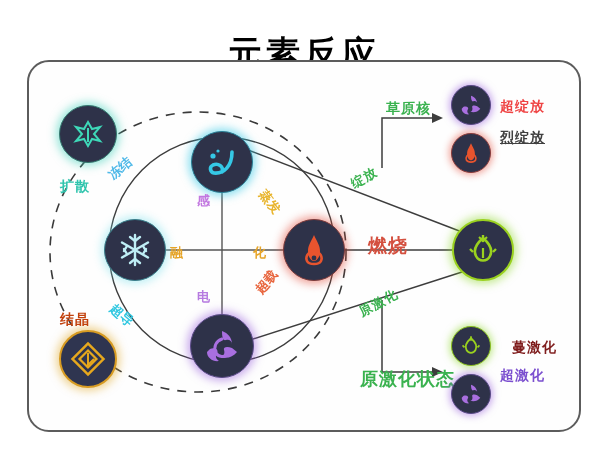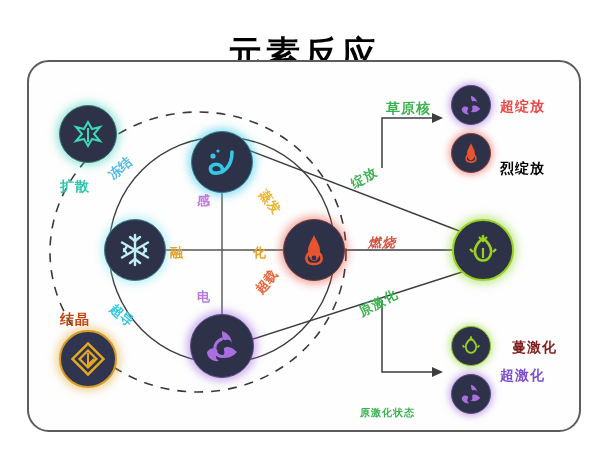--- a/index.html
+++ b/index.html
@@ -71,28 +71,28 @@
   .lbl-anemo{left:60px;top:180px;font-size:14px;color:#2fc4ad;letter-spacing:1px;font-family:Liberation Serif, serif;}
   .lbl-geo{left:60px;top:312px;font-size:14px;color:#c2410c;letter-spacing:1px;}
   .lbl-freeze{left:110px;top:170px;font-size:13px;color:#4fb9e8;transform:rotate(-40deg);transform-origin:left center;}
   .lbl-vapor{left:262px;top:185px;font-size:13px;color:#e8b42c;transform:rotate(52deg);transform-origin:left center;}
   .lbl-overload{left:258px;top:285px;font-size:13px;color:#e8643c;transform:rotate(-50deg);transform-origin:left center;}
   .lbl-supercond{left:112px;top:300px;font-size:13px;color:#2fc7e0;transform:rotate(40deg);transform-origin:left center;}
   .lbl-gan{left:197px;top:194px;font-size:13px;color:#c277e0;}
   .lbl-rong{left:170px;top:246px;font-size:13px;color:#e6a52a;}
   .lbl-hua{left:253px;top:246px;font-size:13px;color:#e6a52a;}
   .lbl-dian{left:197px;top:290px;font-size:13px;color:#b67ae0;}
-  .lbl-burning{left:368px;top:236px;font-size:13px;color:#d4503f;letter-spacing:1px;font-style:italic;}
+  .lbl-burning{left:368px;top:236px;font-size:19px;color:#d4503f;letter-spacing:1px;}
   .lbl-bloom{left:352px;top:178px;font-size:13px;color:#3ab24f;transform:rotate(-30deg);transform-origin:left center;letter-spacing:1px;}
   .lbl-dendrocore{left:386px;top:101px;font-size:14px;color:#3ab24f;letter-spacing:1px;}
   .lbl-quicken{left:360px;top:306px;font-size:13px;color:#3ab24f;transform:rotate(-28deg);transform-origin:left center;letter-spacing:1px;}
-  .lbl-quickenstate{left:360px;top:408px;font-size:10px;color:#3ab24f;letter-spacing:1px;}
+  .lbl-quickenstate{left:360px;top:370px;font-size:18px;color:#3ab24f;letter-spacing:1px;}
   .lbl-res{position:absolute;font-family:"DejaVu Sans","Liberation Sans",sans-serif;font-weight:bold;font-size:14px;white-space:nowrap;letter-spacing:1px;}
   .lbl-hyperbloom{left:500px;top:98px;color:#ef4444;}
-  .lbl-burgeon{left:500px;top:160px;color:#000000;}
+  .lbl-burgeon{left:500px;top:129px;color:#404040;text-decoration:underline;}
   .lbl-spread{left:512px;top:339px;color:#7f1d1d;}
   .lbl-aggravate{left:500px;top:367px;color:#7b4fcf;}
 </style>
 </head>
 <body>
 
 <div id="page-title">元素反应</div>
 
 <div id="card"></div>
 

